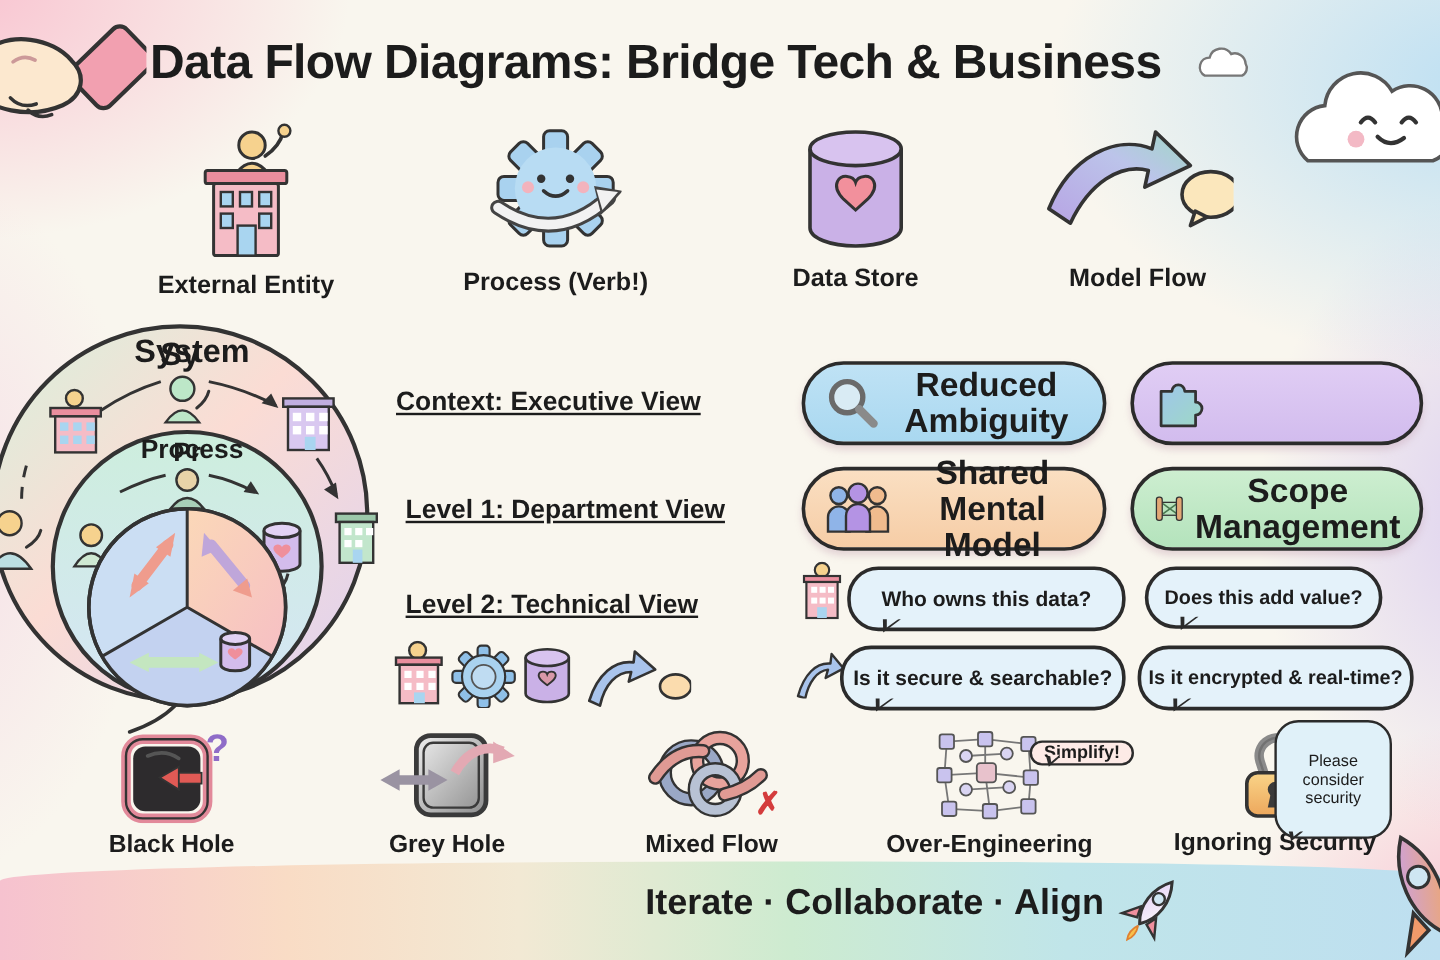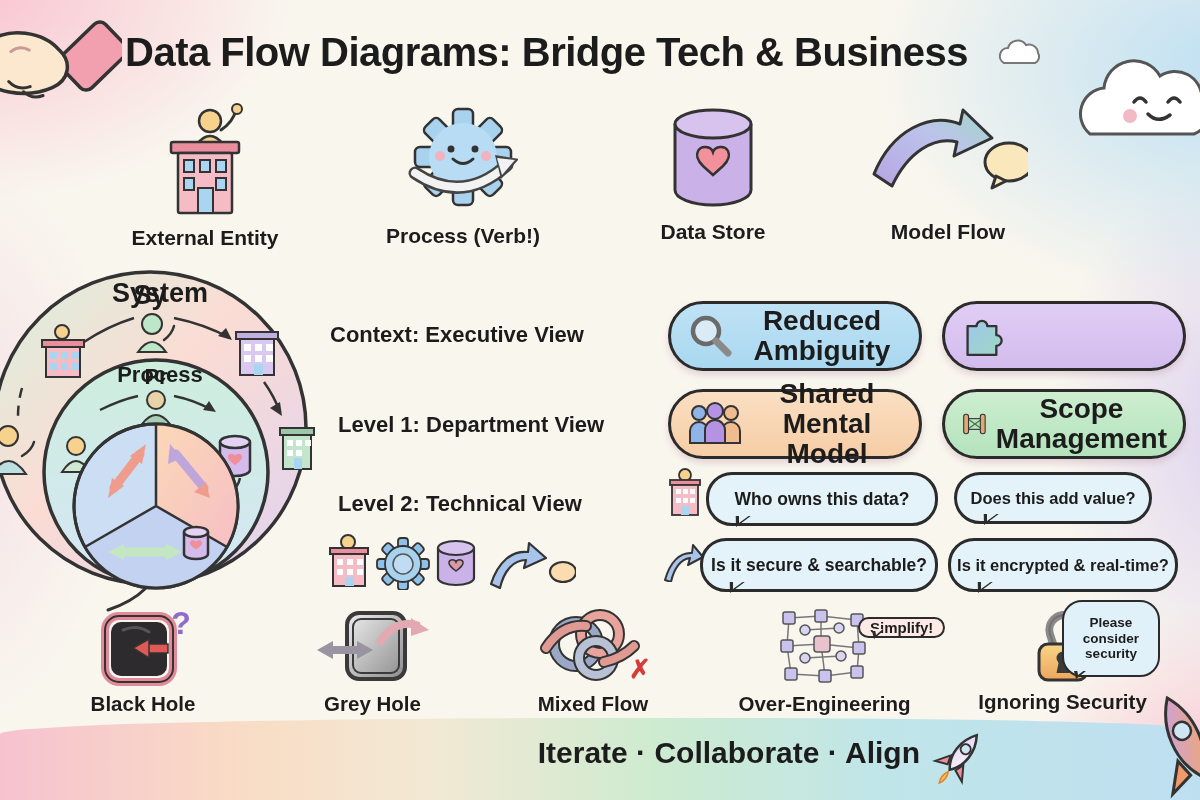--- a/index.html
+++ b/index.html
@@ -9,40 +9,40 @@
       radial-gradient(ellipse 460px 300px at -30px -10px, rgba(249,193,207,.95), rgba(249,193,207,0) 70%),
       radial-gradient(ellipse 260px 420px at -60px 440px, rgba(243,203,224,.55), rgba(243,203,224,0) 70%),
       radial-gradient(ellipse 520px 340px at 1240px 70px, rgba(185,222,243,.95), rgba(185,222,243,0) 70%),
       radial-gradient(ellipse 280px 380px at 1250px 430px, rgba(214,199,240,.8), rgba(214,199,240,0) 72%),
       radial-gradient(ellipse 300px 260px at 1240px 790px, rgba(247,186,206,.9), rgba(247,186,206,0) 72%),
       #f9f6ee;}
   .abs{position:absolute;}
   .title{font-size:40px;font-weight:800;letter-spacing:-.5px;white-space:nowrap;display:flex;align-items:center;gap:28px;}
   .sym{position:absolute;width:190px;display:flex;flex-direction:column;align-items:center;}
   .sym .lab{font-size:21px;font-weight:800;margin-top:8px;white-space:nowrap;text-align:center;}
-  .lvl{position:absolute;font-size:22px;font-weight:800;white-space:nowrap;}
+  .lvl{position:absolute;font-size:22px;font-weight:800;white-space:nowrap;text-decoration:underline;}
   .pill{position:absolute;height:64px;border:3px solid #2b2b2b;border-radius:36px;display:flex;align-items:center;
         padding:0 16px;gap:8px;box-shadow:0 4px 6px rgba(190,150,170,.35);}
   .pill .txt{flex:1;text-align:center;font-size:28px;font-weight:800;line-height:1.07;}
   .bubble{position:absolute;background:#e4f2fa;border:3px solid #2b2b2b;border-radius:26px;
         display:flex;align-items:center;justify-content:center;font-size:17.5px;font-weight:800;white-space:nowrap;}
   .bubble::before{content:"";position:absolute;bottom:-15px;left:24px;border:11px solid transparent;
         border-top-color:#2b2b2b;border-right-width:12px;border-left-width:3px;transform:skewX(-14deg);}
   .bubble::after{content:"";position:absolute;bottom:-8px;left:28px;border:8px solid transparent;
         border-top-color:#e4f2fa;border-right-width:9px;border-left-width:2px;transform:skewX(-14deg);}
   .anti{position:absolute;display:flex;flex-direction:column;align-items:center;}
   .anti .lab{font-size:20.5px;font-weight:800;white-space:nowrap;margin-top:6px;}
   .minibubble{position:absolute;background:#fdeae6;border:2.5px solid #2b2b2b;border-radius:16px;
         font-size:15px;font-weight:800;padding:0 10px;white-space:nowrap;}
   .minibubble::before{content:"";position:absolute;bottom:-11px;left:12px;border:8px solid transparent;
         border-top-color:#2b2b2b;border-right-width:9px;border-left-width:2px;}
   .minibubble::after{content:"";position:absolute;bottom:-5px;left:15px;border:6px solid transparent;
         border-top-color:#fdeae6;border-right-width:7px;border-left-width:1px;}
   .secbubble{position:absolute;background:#e0f1f9;border:2.5px solid #2b2b2b;border-radius:20px;
-        font-size:13.5px;font-weight:700;line-height:1.15;padding:13px 10px;text-align:center;width:74px;}
+        font-size:13.5px;font-weight:400;line-height:1.15;padding:24px 10px;text-align:center;width:74px;}
   .secbubble::before{content:"";position:absolute;bottom:-12px;left:10px;border:8px solid transparent;
         border-top-color:#2b2b2b;border-right-width:10px;border-left-width:2px;}
   .secbubble::after{content:"";position:absolute;bottom:-6px;left:13px;border:6px solid transparent;
         border-top-color:#e0f1f9;border-right-width:8px;border-left-width:1px;}
   .footerstrip{position:absolute;left:0;right:0;top:718px;height:82px;
         background:linear-gradient(90deg,#f6c2cf 0%,#f9dcc5 20%,#f2e9d4 36%,#cdebd0 55%,#c0e5e9 74%,#bedff0 100%);
         border-radius:50% 40% 0 0 / 16px 12px 0 0;}
   .tagline{position:absolute;top:736px;left:0;width:920px;text-align:right;font-size:30px;font-weight:800;}
 </style>
 </head>

